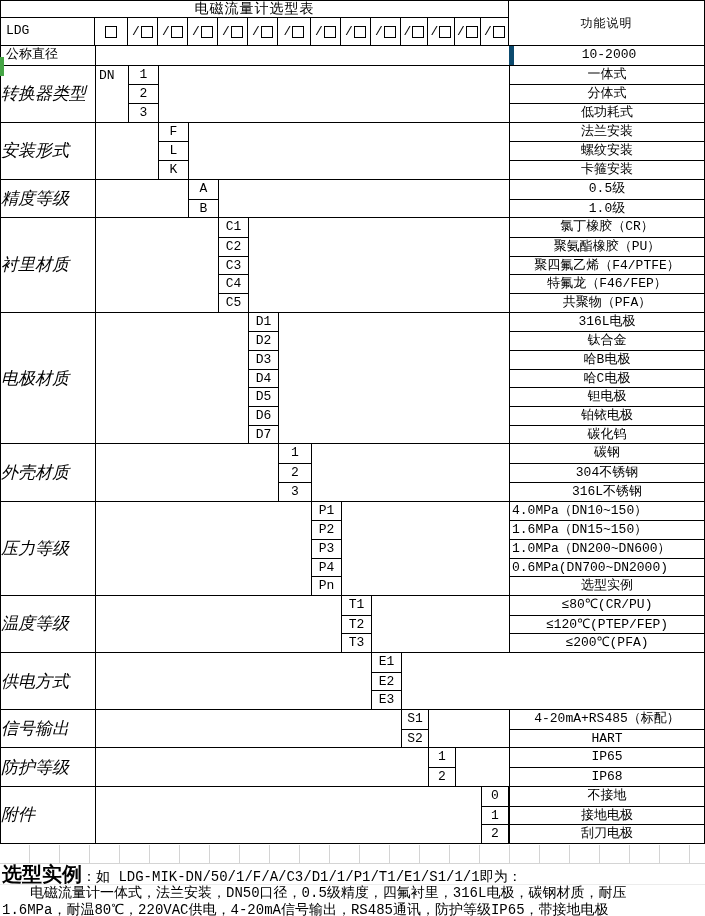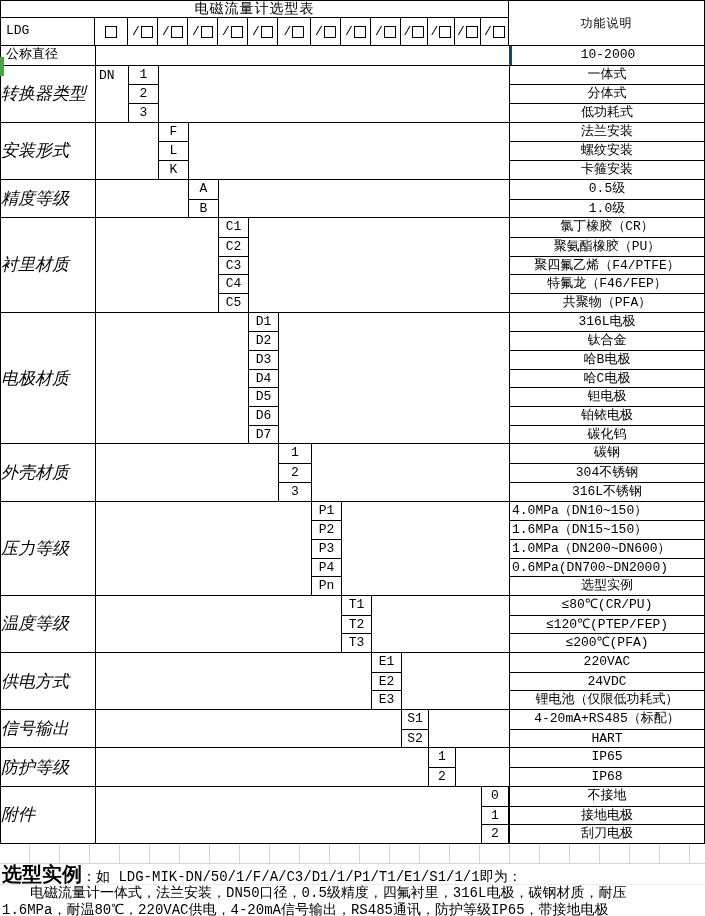--- a/index.html
+++ b/index.html
@@ -55,21 +55,21 @@
   .dn-row .lab {
     width:95px; border-right:1px solid #000;
     font-size:13px; line-height:18.7px; padding-left:5px;
   }
   .dn-row .code {
     width:33px; border-right:1px solid #000;
     font-size:13px; line-height:18.7px; padding-left:3px;margin-top:21px;
   }
   .dn-row .gap { flex:1; }
   .dn-row .fn {
-    width:195px; border-left:3px solid #0c4a6e;
+    width:195px; border-left:5px solid #0c4a6e;
     font-size:13px; line-height:18.7px; text-align:center;
   }
   .section { display:flex; border-top:1px solid #000; }
   .sec-label {
     width:95px; border-right:1px solid #000;
     display:flex; align-items:center;
     font-size:17px; font-style:italic;
   }
   .sec-gapL { border-right:1px solid #000; }
   .sec-codes { border-right:1px solid #000; }
@@ -335,25 +335,20 @@
         </div>
         <div class="section">
           <div class="sec-label">供电方式</div>
           <div class="sec-gapL" style="width: 276px;"></div>
           <div class="sec-codes" style="width: 30px;">
             <div class="code-cell">E1</div>
             <div class="code-cell">E2</div>
             <div class="code-cell">E3</div>
           </div>
           <div class="sec-gapR"></div>
-          <div class="sec-funcs">
-            <div class="func-cell">220VAC</div>
-            <div class="func-cell">24VDC</div>
-            <div class="func-cell">锂电池（仅限低功耗式）</div>
-          </div>
         </div>
         <div class="section">
           <div class="sec-label">信号输出</div>
           <div class="sec-gapL" style="width: 306px;"></div>
           <div class="sec-codes" style="width: 27px;">
             <div class="code-cell">S1</div>
             <div class="code-cell">S2</div>
           </div>
           <div class="sec-gapR"></div>
           <div class="sec-funcs">

